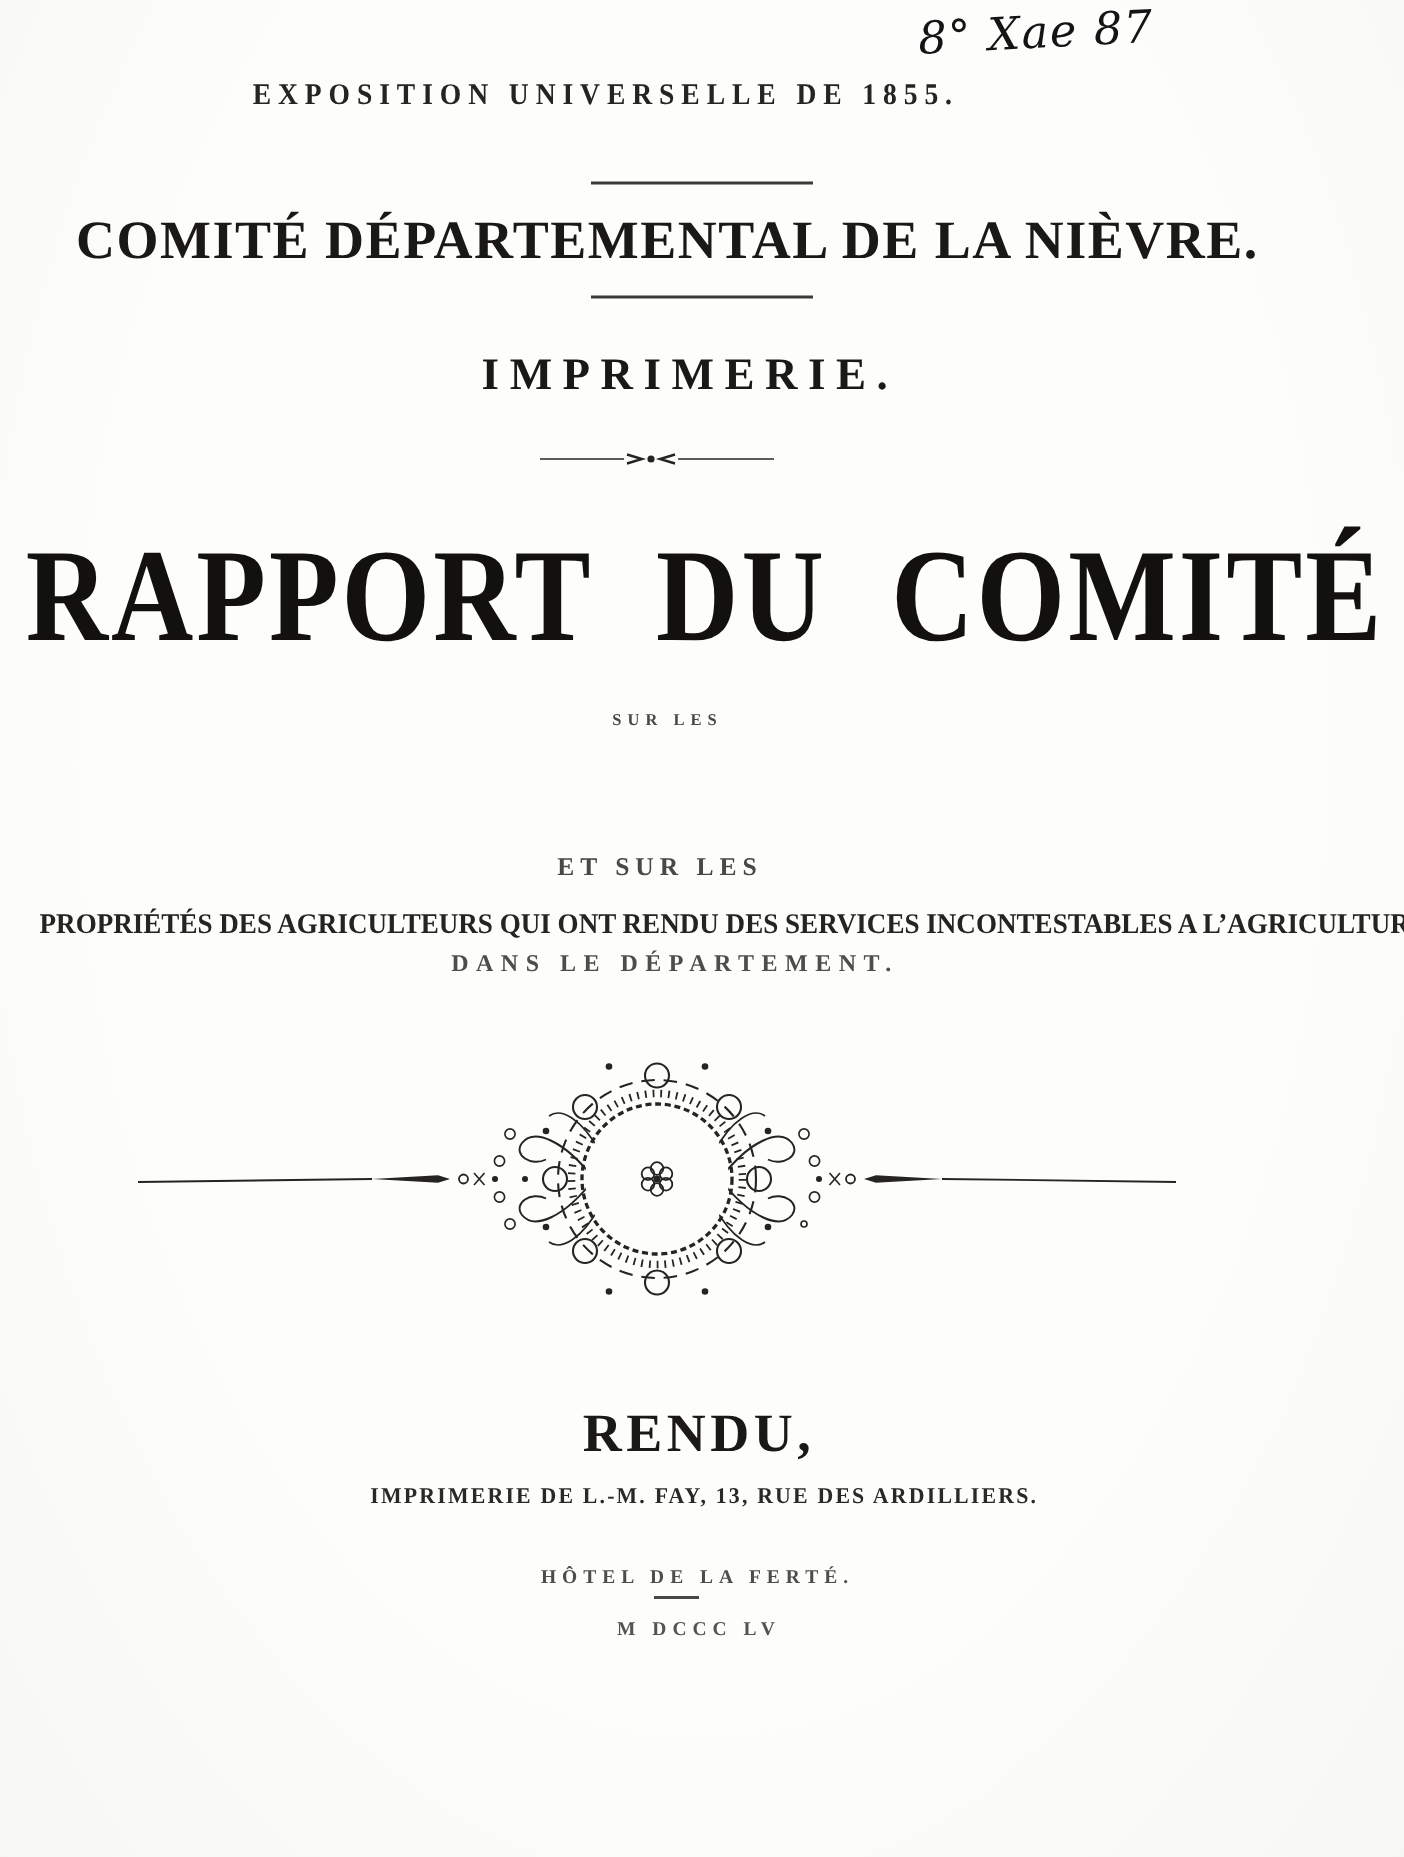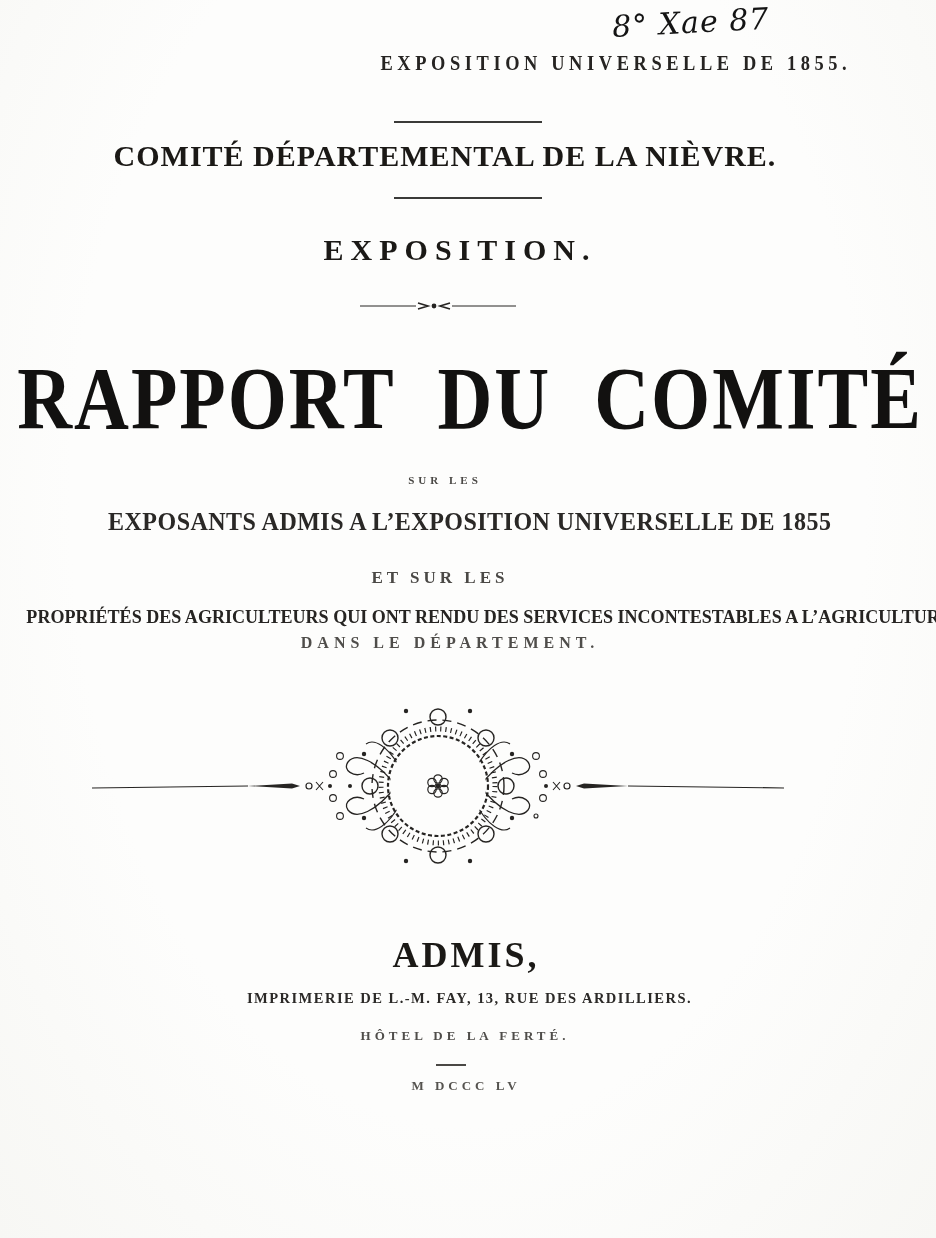--- a/index.html
+++ b/index.html
@@ -17,28 +17,28 @@
   .line{position:absolute;left:0;right:0;text-align:center;white-space:nowrap;}
   .line > span{display:inline-block;}
 
   .handwriting{
     position:absolute;top:4px;left:612px;width:190px;
     font-family:"DejaVu Serif",serif;font-style:italic;
     font-size:30px;color:#141414;transform:rotate(-3deg);
     letter-spacing:1px;text-align:left;white-space:nowrap;
   }
 
-  .l-exposition{top:52px;font-size:20px;font-weight:700;letter-spacing:5px;color:#262422;text-align:right;}
+  .l-exposition{top:52px;font-size:20px;font-weight:700;letter-spacing:5px;color:#262422;}
   .l-exposition > span{transform:translateX(-64px) scaleX(0.92);}
 
   .rule{position:absolute;height:2px;background:#3a3a38;width:148px;left:394px;}
   .rule-1{top:121px;}
   .rule-2{top:197px;}
 
-  .l-comite{top:139px;font-size:30px;font-weight:700;letter-spacing:1px;color:#1b1916;}
+  .l-comite{top:139px;font-size:36px;font-weight:700;letter-spacing:1px;color:#1b1916;}
   .l-comite > span{transform:translateX(-23px);}
 
   .l-agriculture{top:233px;font-size:30px;font-weight:700;letter-spacing:7px;color:#1b1916;}
   .l-agriculture > span{transform:translateX(-8px);}
 
   .arrow-divider{position:absolute;top:299px;left:358px;width:160px;height:14px;}
 
   .l-rapport{top:348px;font-size:76px;font-weight:700;letter-spacing:2px;word-spacing:22px;color:#121110;}
   .l-rapport > span{transform:translateX(2px) scale(1.0,1.16);transform-origin:center top;}
 
@@ -59,21 +59,21 @@
 
   .ornament{position:absolute;top:698px;left:88px;width:700px;height:180px;}
 
   .l-nevers{top:934px;font-size:36px;font-weight:700;letter-spacing:3px;color:#1b1916;}
   .l-nevers > span{transform:translateX(-2px);}
 
   .l-imprimerie{top:990px;font-size:15px;font-weight:700;letter-spacing:1.5px;color:#2b2927;}
   .l-imprimerie > span{transform:translateX(2px) scaleX(0.97);}
 
   .l-hotel{top:1028px;font-size:13px;font-weight:700;letter-spacing:4px;color:#4f4d4a;}
-  .l-hotel > span{transform:translateX(-3px);}
+  .l-hotel > span{transform:translateX(-3px);margin-top:15px;}
 
   .small-rule{position:absolute;top:1064px;left:436px;width:30px;height:2px;background:#4a4845;}
 
   .l-annee{top:1078px;font-size:13px;font-weight:700;letter-spacing:4px;color:#55534f;}
   .l-annee > span{transform:translateX(-20px);margin-left:36px;}
 
   svg .ink{stroke:#262422;fill:none;}
 </style>
 </head>
 <body>
@@ -88,42 +88,39 @@
 
   <div class="rule rule-1"></div>
 
   <div class="line l-comite">
     <span>COMITÉ DÉPARTEMENTAL DE LA NIÈVRE.</span>
   </div>
 
   <div class="rule rule-2"></div>
 
   <div class="line l-agriculture">
-    <span>EXPOSITION.</span>
+    <span>IMPRIMERIE.</span>
   </div>
 
   <svg class="arrow-divider" viewBox="0 0 160 14">
     <line class="ink" x1="2" y1="7" x2="58" y2="7" stroke-width="1"></line>
     <path class="ink" d="M60,4 L70,7 L60,10" stroke-width="1.6"></path>
     <circle cx="76" cy="7" r="2.4" fill="#262422" stroke="none"></circle>
     <path class="ink" d="M92,4 L82,7 L92,10" stroke-width="1.6"></path>
     <line class="ink" x1="94" y1="7" x2="158" y2="7" stroke-width="1"></line>
   </svg>
 
   <div class="line l-rapport">
     <span>RAPPORT DU COMITÉ</span>
   </div>
 
   <div class="line l-surles">
     <span>SUR LES</span>
   </div>
 
-  <div class="line l-exposants">
-    <span>EXPOSANTS ADMIS A L’EXPOSITION UNIVERSELLE DE 1855</span>
-  </div>
 
   <div class="line l-etsurles">
     <span>ET SUR LES</span>
   </div>
 
   <div class="line l-proprietes">
     <span>PROPRIÉTÉS DES AGRICULTEURS QUI ONT RENDU DES SERVICES INCONTESTABLES A L’AGRICULTURE</span>
   </div>
 
   <div class="line l-dans">
@@ -199,21 +196,21 @@
         <circle class="ink" cx="356" cy="91.5" r="4.2" stroke-width="1.2"></circle>
         <circle class="ink" cx="350" cy="95" r="4.2" stroke-width="1.2"></circle>
         <circle class="ink" cx="344" cy="91.5" r="4.2" stroke-width="1.2"></circle>
         <circle class="ink" cx="344" cy="84.5" r="4.2" stroke-width="1.2"></circle>
         <circle cx="350" cy="88" r="2.4" fill="#262422"></circle>
       </g>
     </g>
   </svg>
 
   <div class="line l-nevers">
-    <span>ADMIS,</span>
+    <span>RENDU,</span>
   </div>
 
   <div class="line l-imprimerie">
     <span>IMPRIMERIE DE L.-M. FAY, 13, RUE DES ARDILLIERS.</span>
   </div>
 
   <div class="line l-hotel">
     <span>HÔTEL DE LA FERTÉ.</span>
   </div>
 

